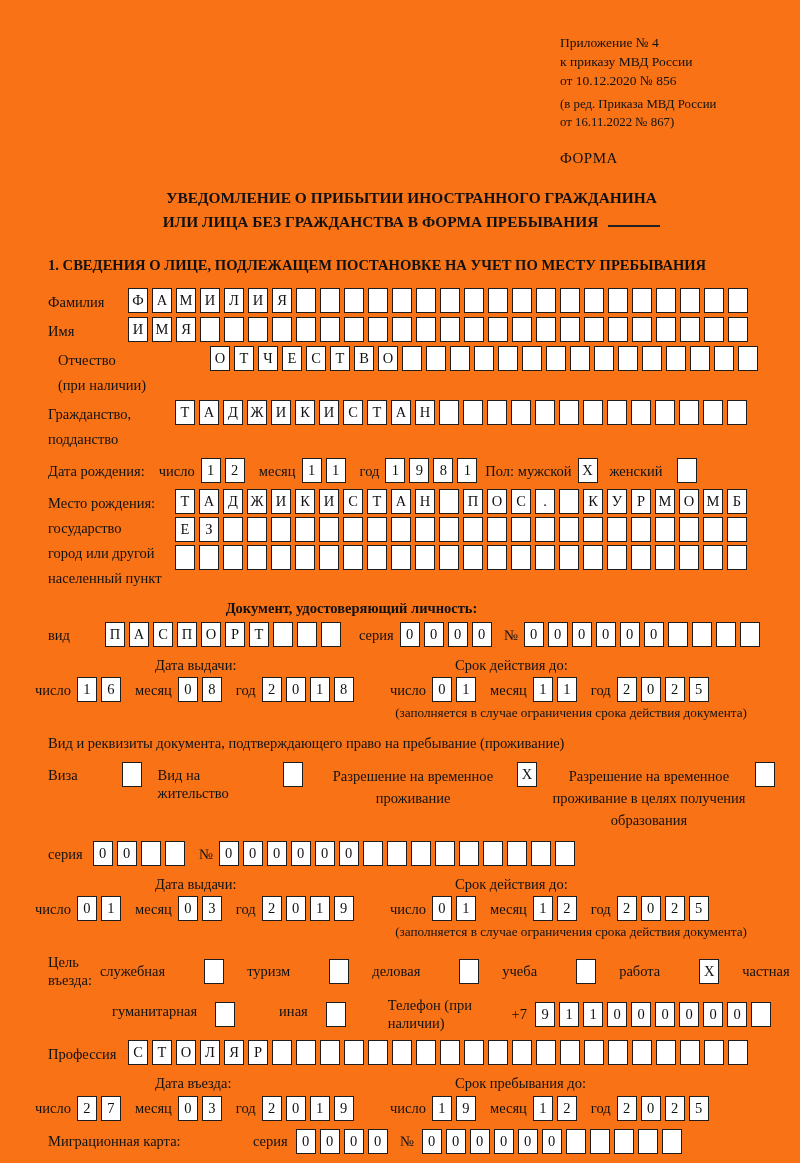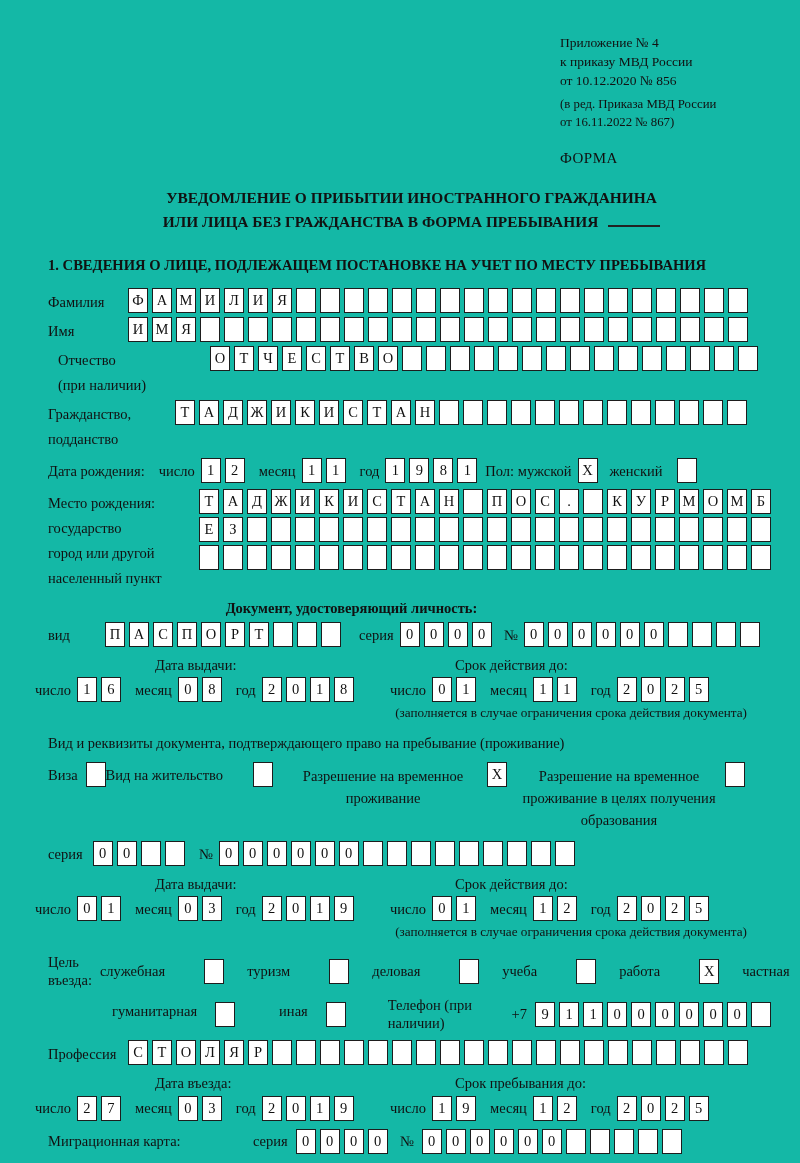--- a/index.html
+++ b/index.html
@@ -1,17 +1,17 @@
 <!DOCTYPE html>
 <html><head>
 <meta charset="utf-8">
 <style>
   html,body{margin:0;padding:0;background:#ffffff;}
   body{font-family:"Liberation Serif", "DejaVu Serif", serif; color:#111; width:800px;}
-  .page{width:800px;height:1163px;box-sizing:border-box;padding:34px 25px 10px 48px;overflow:hidden;background:#14b8a6;font-size:14.5px;line-height:1.25;}
+  .page{width:800px;height:1163px;box-sizing:border-box;padding:34px 25px 10px 48px;overflow:hidden;background:#f97316;font-size:14.5px;line-height:1.25;}
 
   
   .appendix{text-align:left;margin-left:512px;font-size:13.5px;line-height:1.4;}
   .appendix .amend{font-size:12.8px;}
   .appendix .amend.first{margin-top:5px;}
   .forma{font-weight:normal;font-size:15px;margin-top:18px;margin-left:512px;letter-spacing:.5px;}
 
   
   .title{text-align:center;font-weight:bold;font-size:15.4px;margin-top:18px;line-height:1.55;}
   .blank{display:inline-block;width:52px;border-bottom:2px solid #222;margin-left:10px;vertical-align:baseline;height:14px;}
@@ -41,21 +41,21 @@
 
   
   .intro{margin-top:12px;}
   .intro2{margin-top:8px;}
   .opt-row{display:flex;align-items:flex-start;margin-top:10px;}
   .opt{display:flex;align-items:flex-start;}
   .opt .box{margin-left:8px;margin-right:0;}
   .opt-label{padding-top:4px;}
   .opt-label.c{text-align:center;line-height:1.5;padding-top:4px;}
   .wc185{width:192px;} .wc190{width:196px;}
-  .mr18{} .mr22{margin-right:14px;}
+  .mr18{margin-right:16px;gap:36px;} .mr22{margin-right:14px;}
 
   
   .purpose{display:flex;align-items:center;margin-top:12px;}
   .purpose .opt{align-items:center;margin-right:0;gap:32px;}
   .purpose .opt .box{margin-left:7px;}
   .purpose .gap{margin-right:23px;}
   .purpose2{display:flex;align-items:center;margin-top:7px;padding-left:64px;}
   .phone-lbl{margin-left:42px;margin-right:22px;}
   .plus7{margin-right:8px;}
 
@@ -238,21 +238,21 @@
     <span style="margin-left:4px;margin-right:6px;">Пол: мужской</span>
     <span class="boxes">
         <span class="box">X</span>
       </span>
     <span style="margin-left:8px;margin-right:14px;">женский</span>
     <span class="boxes">
         <span class="box"></span>
       </span>
   </div>
 
-  <div class="frow rowstack" style="margin-top:6px;justify-content:space-between;">
+  <div class="frow rowstack" style="margin-top:6px;">
     <span class="lblcol w127">
       <div>Место рождения:</div>
       <div>государство</div>
       <div>город или другой</div>
       <div>населенный пункт</div>
     </span>
     <span>
       <span class="boxes">
           <span class="box">Т</span>
           <span class="box">А</span>

